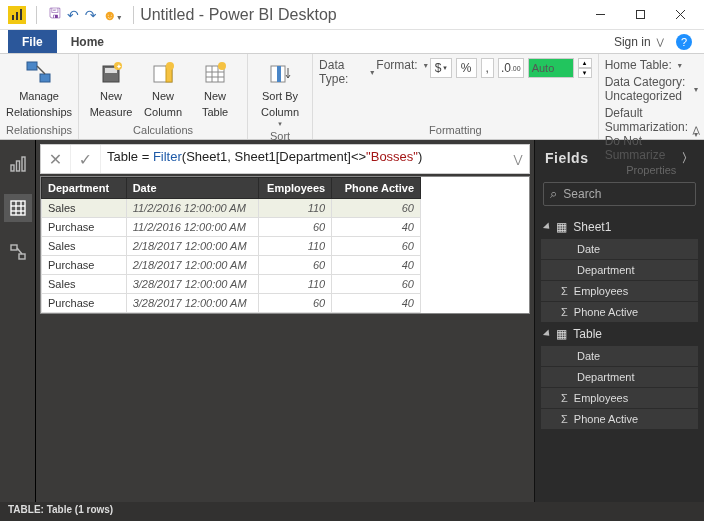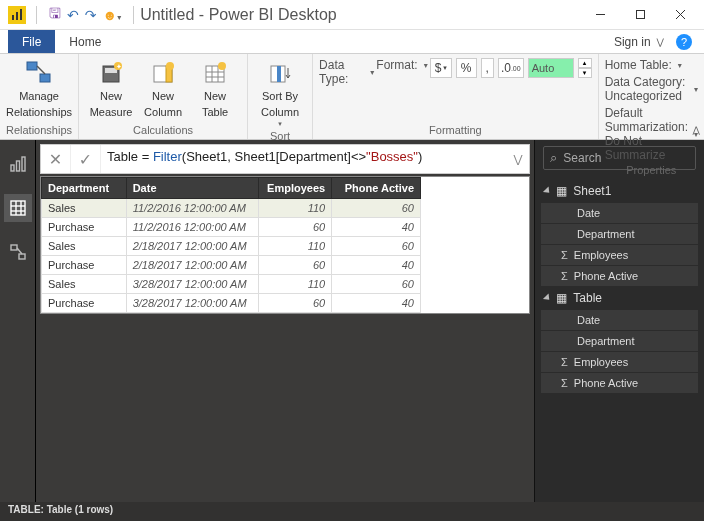--- a/index.html
+++ b/index.html
@@ -14,21 +14,21 @@
 .qat .save { color: #7b3fa0; }
 .qat .smile { color: #f5a623; }
 .titlebar .sep { width: 1px; height: 18px; background: #ccc; margin: 0 6px; }
 .titlebar .title { color: #555; font-size: 16px; }
 .titlebar .wincontrols { margin-left: auto; display: flex; }
 .titlebar .wincontrols div { width: 40px; height: 30px; display: flex; align-items: center; justify-content: center; cursor: default; }
 .titlebar .wincontrols svg { width: 11px; height: 11px; stroke: #333; stroke-width: 1; fill: none; }
 
 
 .ribbon-tabs { height: 24px; display: flex; align-items: stretch; border-bottom: 1px solid #d0d0d0; background:#fff; }
-.ribbon-tabs .tab { padding: 0 14px; display: flex; align-items: center; font-size: 12px; color: #444; cursor: default; }
+.ribbon-tabs .tab { padding: 0 14px; display: flex; align-items: center; font-size: 12px; color: #444; cursor: default; font-weight: bold; }
 .ribbon-tabs .file { background: #2b579a; color: #fff; border: none; margin-left:8px;}
 .ribbon-tabs .active { border: 1px solid #d8c468; border-bottom: 1px solid #fff; background: #fff; margin-bottom: -1px; }
 .ribbon-tabs .spacer { flex: 1; }
 .ribbon-tabs .signin { padding: 0 6px; display: flex; align-items: center; gap: 6px; color: #444; }
 .ribbon-tabs .signin .chev { font-size: 9px; color: #666; }
 .ribbon-tabs .help { width: 16px; height: 16px; border-radius: 50%; background: #1e90ff; color: #fff; display: flex; align-items: center; justify-content: center; font-size: 11px; margin: 0 6px; }
 
 
 .ribbon { height: 86px; background: #f5f5f5; border-bottom: 1px solid #c9c9c9; display: flex; position: relative; }
 .rgroup { display: flex; flex-direction: column; align-items: center; border-right: 1px solid #dcdcdc; padding: 2px 6px 0 6px; }
@@ -36,21 +36,21 @@
 .rgroup .glabel { font-size: 11px; color: #666; padding: 2px 0 3px 0; }
 .rbtn { display: flex; flex-direction: column; align-items: center; width: 58px; padding-top: 2px; cursor: default; }
 .rbtn .icon { width: 30px; height: 30px; display: flex; align-items: center; justify-content: center; }
 .rbtn .lbl { font-size: 11px; color: #333; text-align: center; line-height: 16px; white-space: pre; }
 .rbtn.small { width: 52px; }
 .rgroup.formatting .controls { flex-direction: row; gap: 2px; align-items: flex-start; padding-top:2px;}
 .frow { display: flex; align-items: center; gap: 6px; font-size: 12px; color: #555; }
 .frow .drop { font-size: 8px; color: #666; }
 .fmtbtns { display: flex; gap: 4px; align-items: center; }
 .fmtbtns .b { border: 1px solid #ccc; padding: 1px 4px; font-size: 12px; color: #444; background: #fff; height: 20px; display: flex; align-items: center; }
-.fmtbtns .autoinput { width: 46px; border:1px solid #ccc; height:20px; display:flex; align-items:center; padding:0 3px; font-size:11px; color:#555; background:#86efac;}
+.fmtbtns .autoinput { width: 46px; border:1px solid #ccc; height:20px; display:flex; align-items:center; padding:0 3px; font-size:11px; color:#555; background:#22c55e;}
 .fmtbtns .spin { display:flex; flex-direction:column; }
 .fmtbtns .spin span { width:14px; height:10px; border:1px solid #ccc; font-size:7px; display:flex; align-items:center; justify-content:center; background:#fff;}
 .rgroup.properties .controls { flex-direction: column; gap: 3px; align-items: flex-start; padding-top:2px;}
 .ribbon .collapse { position:absolute; right:4px; bottom:4px; font-size:9px; color:#666; }
 
 
 .workspace { display: flex; height: calc(521px - 30px - 24px - 86px - 19px); background: #323130; }
 .viewswitch { width: 36px; background: #3b3a39; display: flex; flex-direction: column; align-items: center; padding-top: 10px; gap: 16px; border-right:1px solid #000;}
 .viewswitch .vbtn { width: 28px; height: 28px; display: flex; align-items: center; justify-content: center; cursor: default; }
 .viewswitch .vbtn svg { stroke: #bbb; fill: none; stroke-width:1.4; }
@@ -350,20 +350,24 @@
               <td class="italic">3/28/2017 12:00:00 AM</td>
               <td class="right italic">60</td>
               <td class="right italic">40</td>
             </tr>
           </tbody>
       </table>
     </div>
   </div>
 
   <div class="fields">
+    <div class="header">
+      <span>Fields</span>
+      <span class="chev">〉</span>
+    </div>
     <div class="search">
       <span class="sicon">⌕</span>
       <span class="stext">Search</span>
     </div>
     <div class="tree" id="fields-tree">
         <div class="tnode">
           <span class="tri"></span>
           <span style="color:#ddd;">▦</span>
           <span>Sheet1</span>
         </div>

